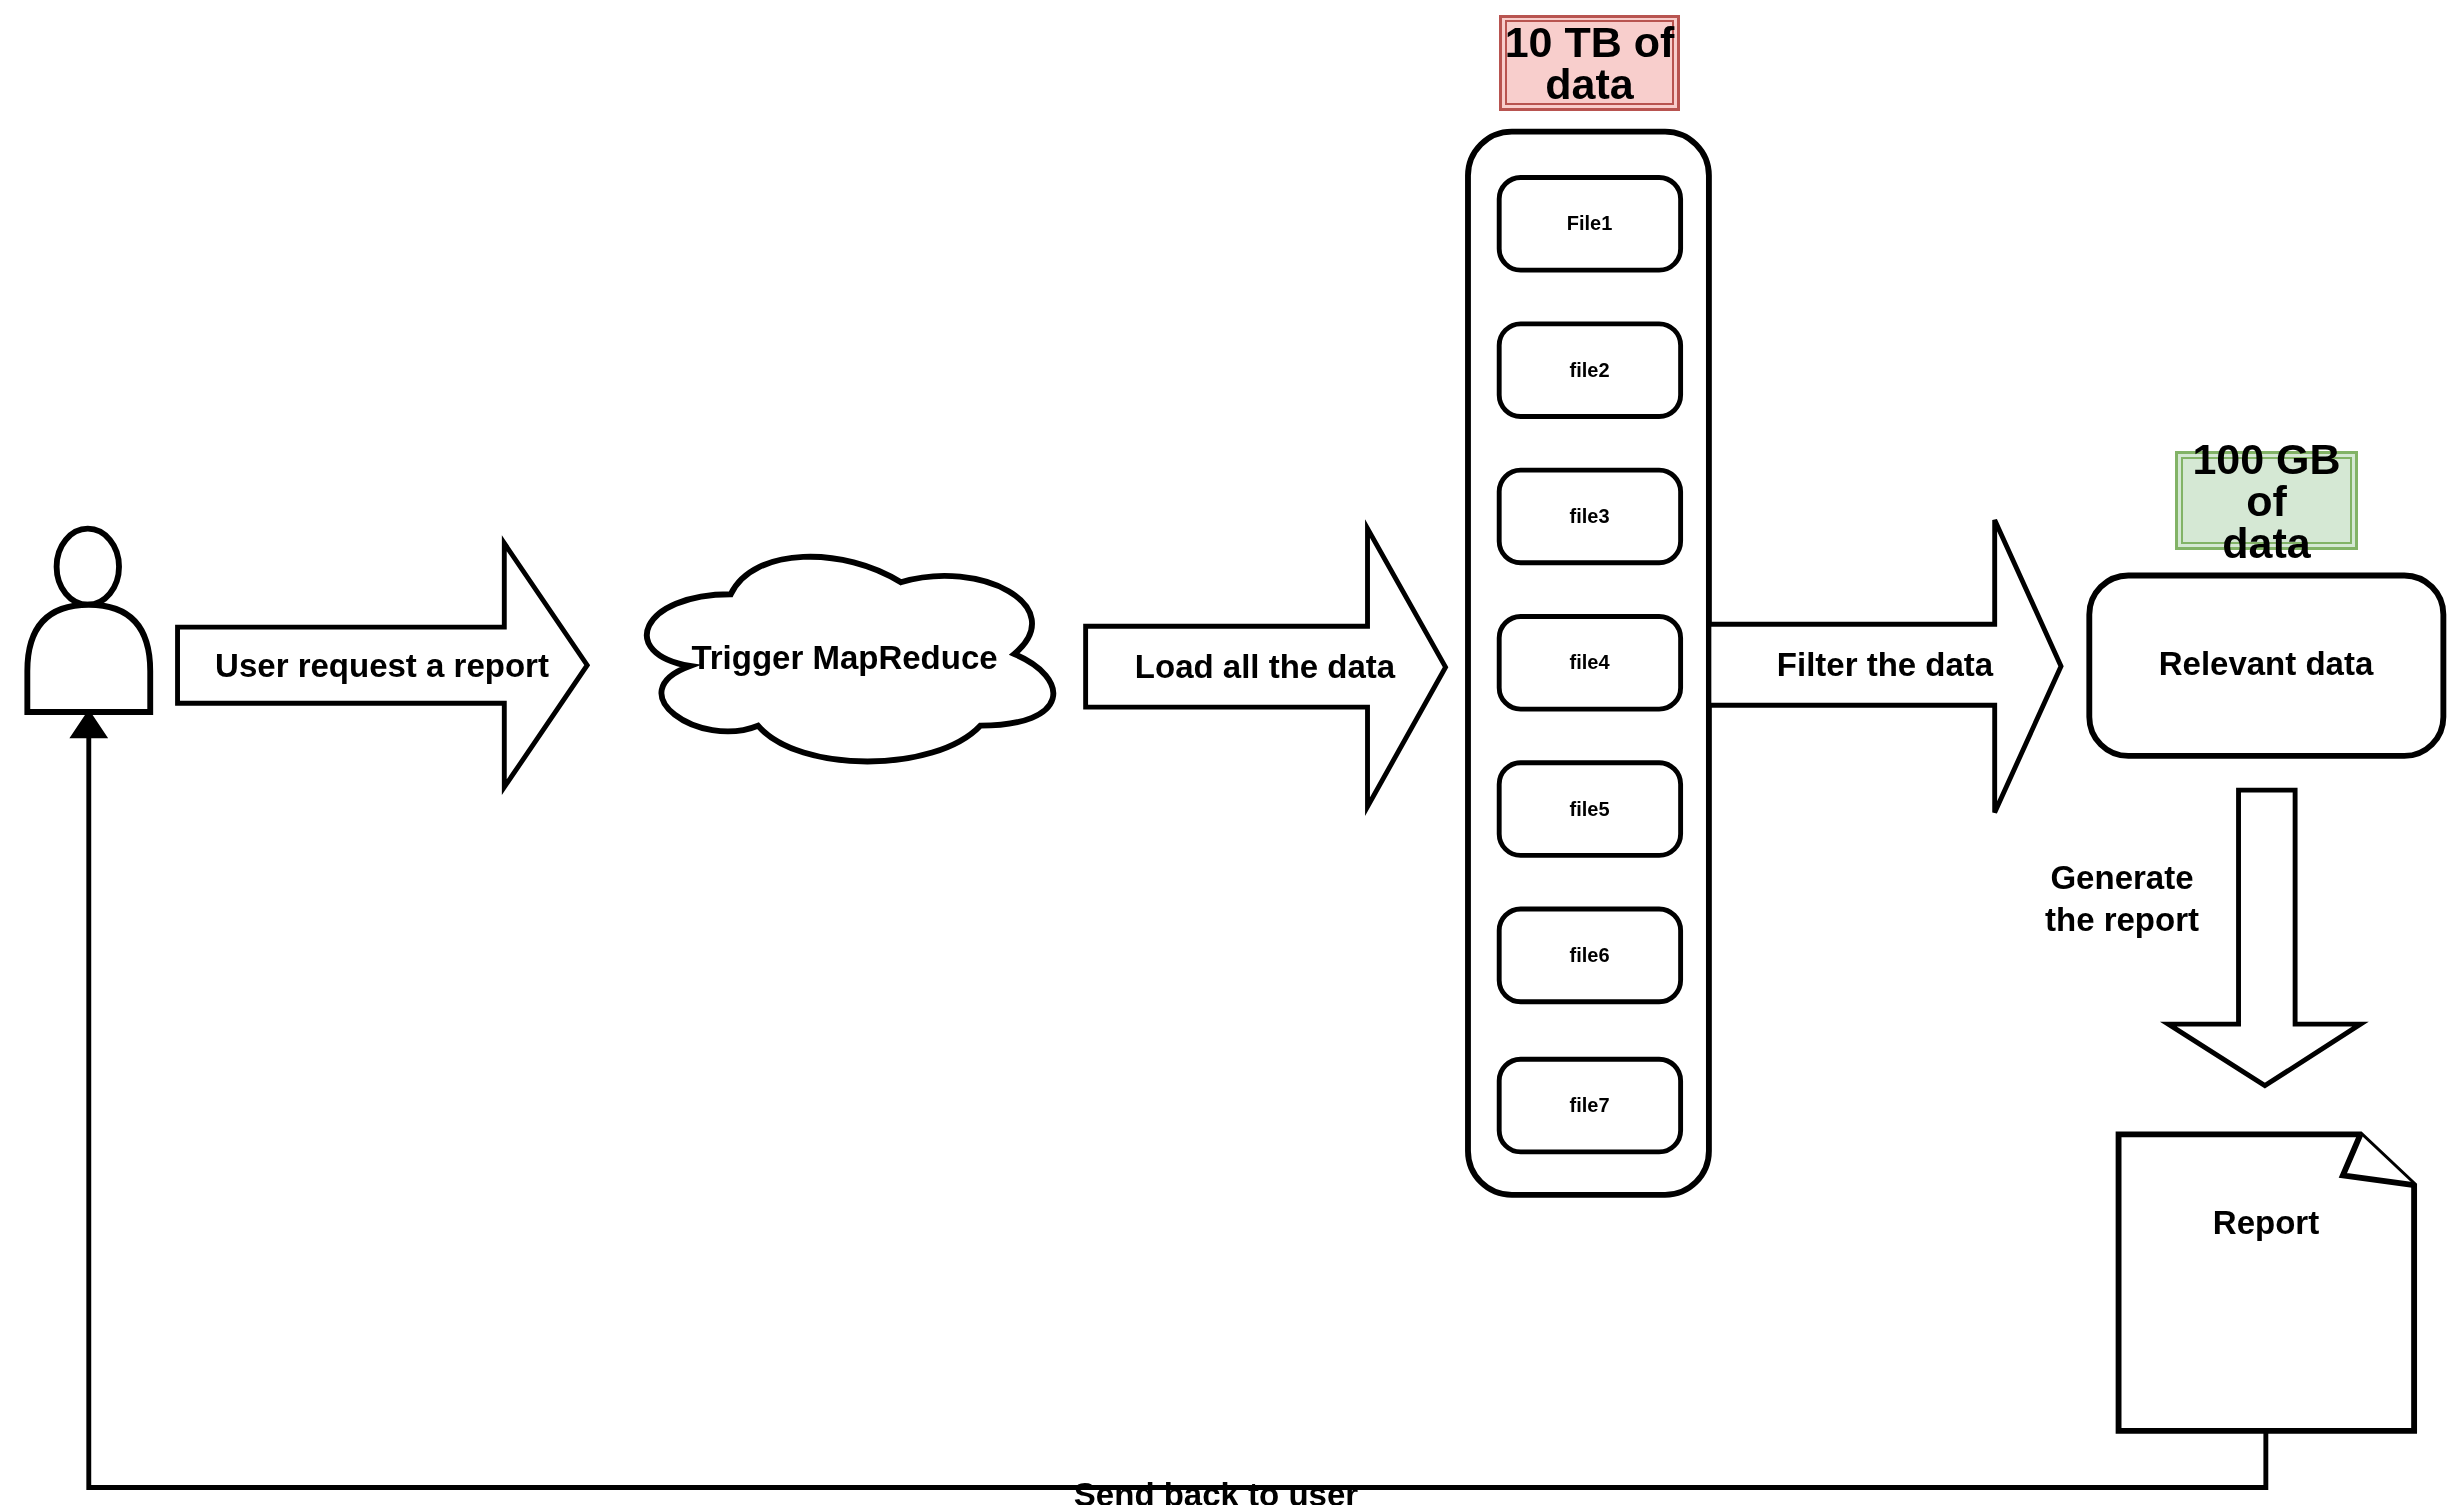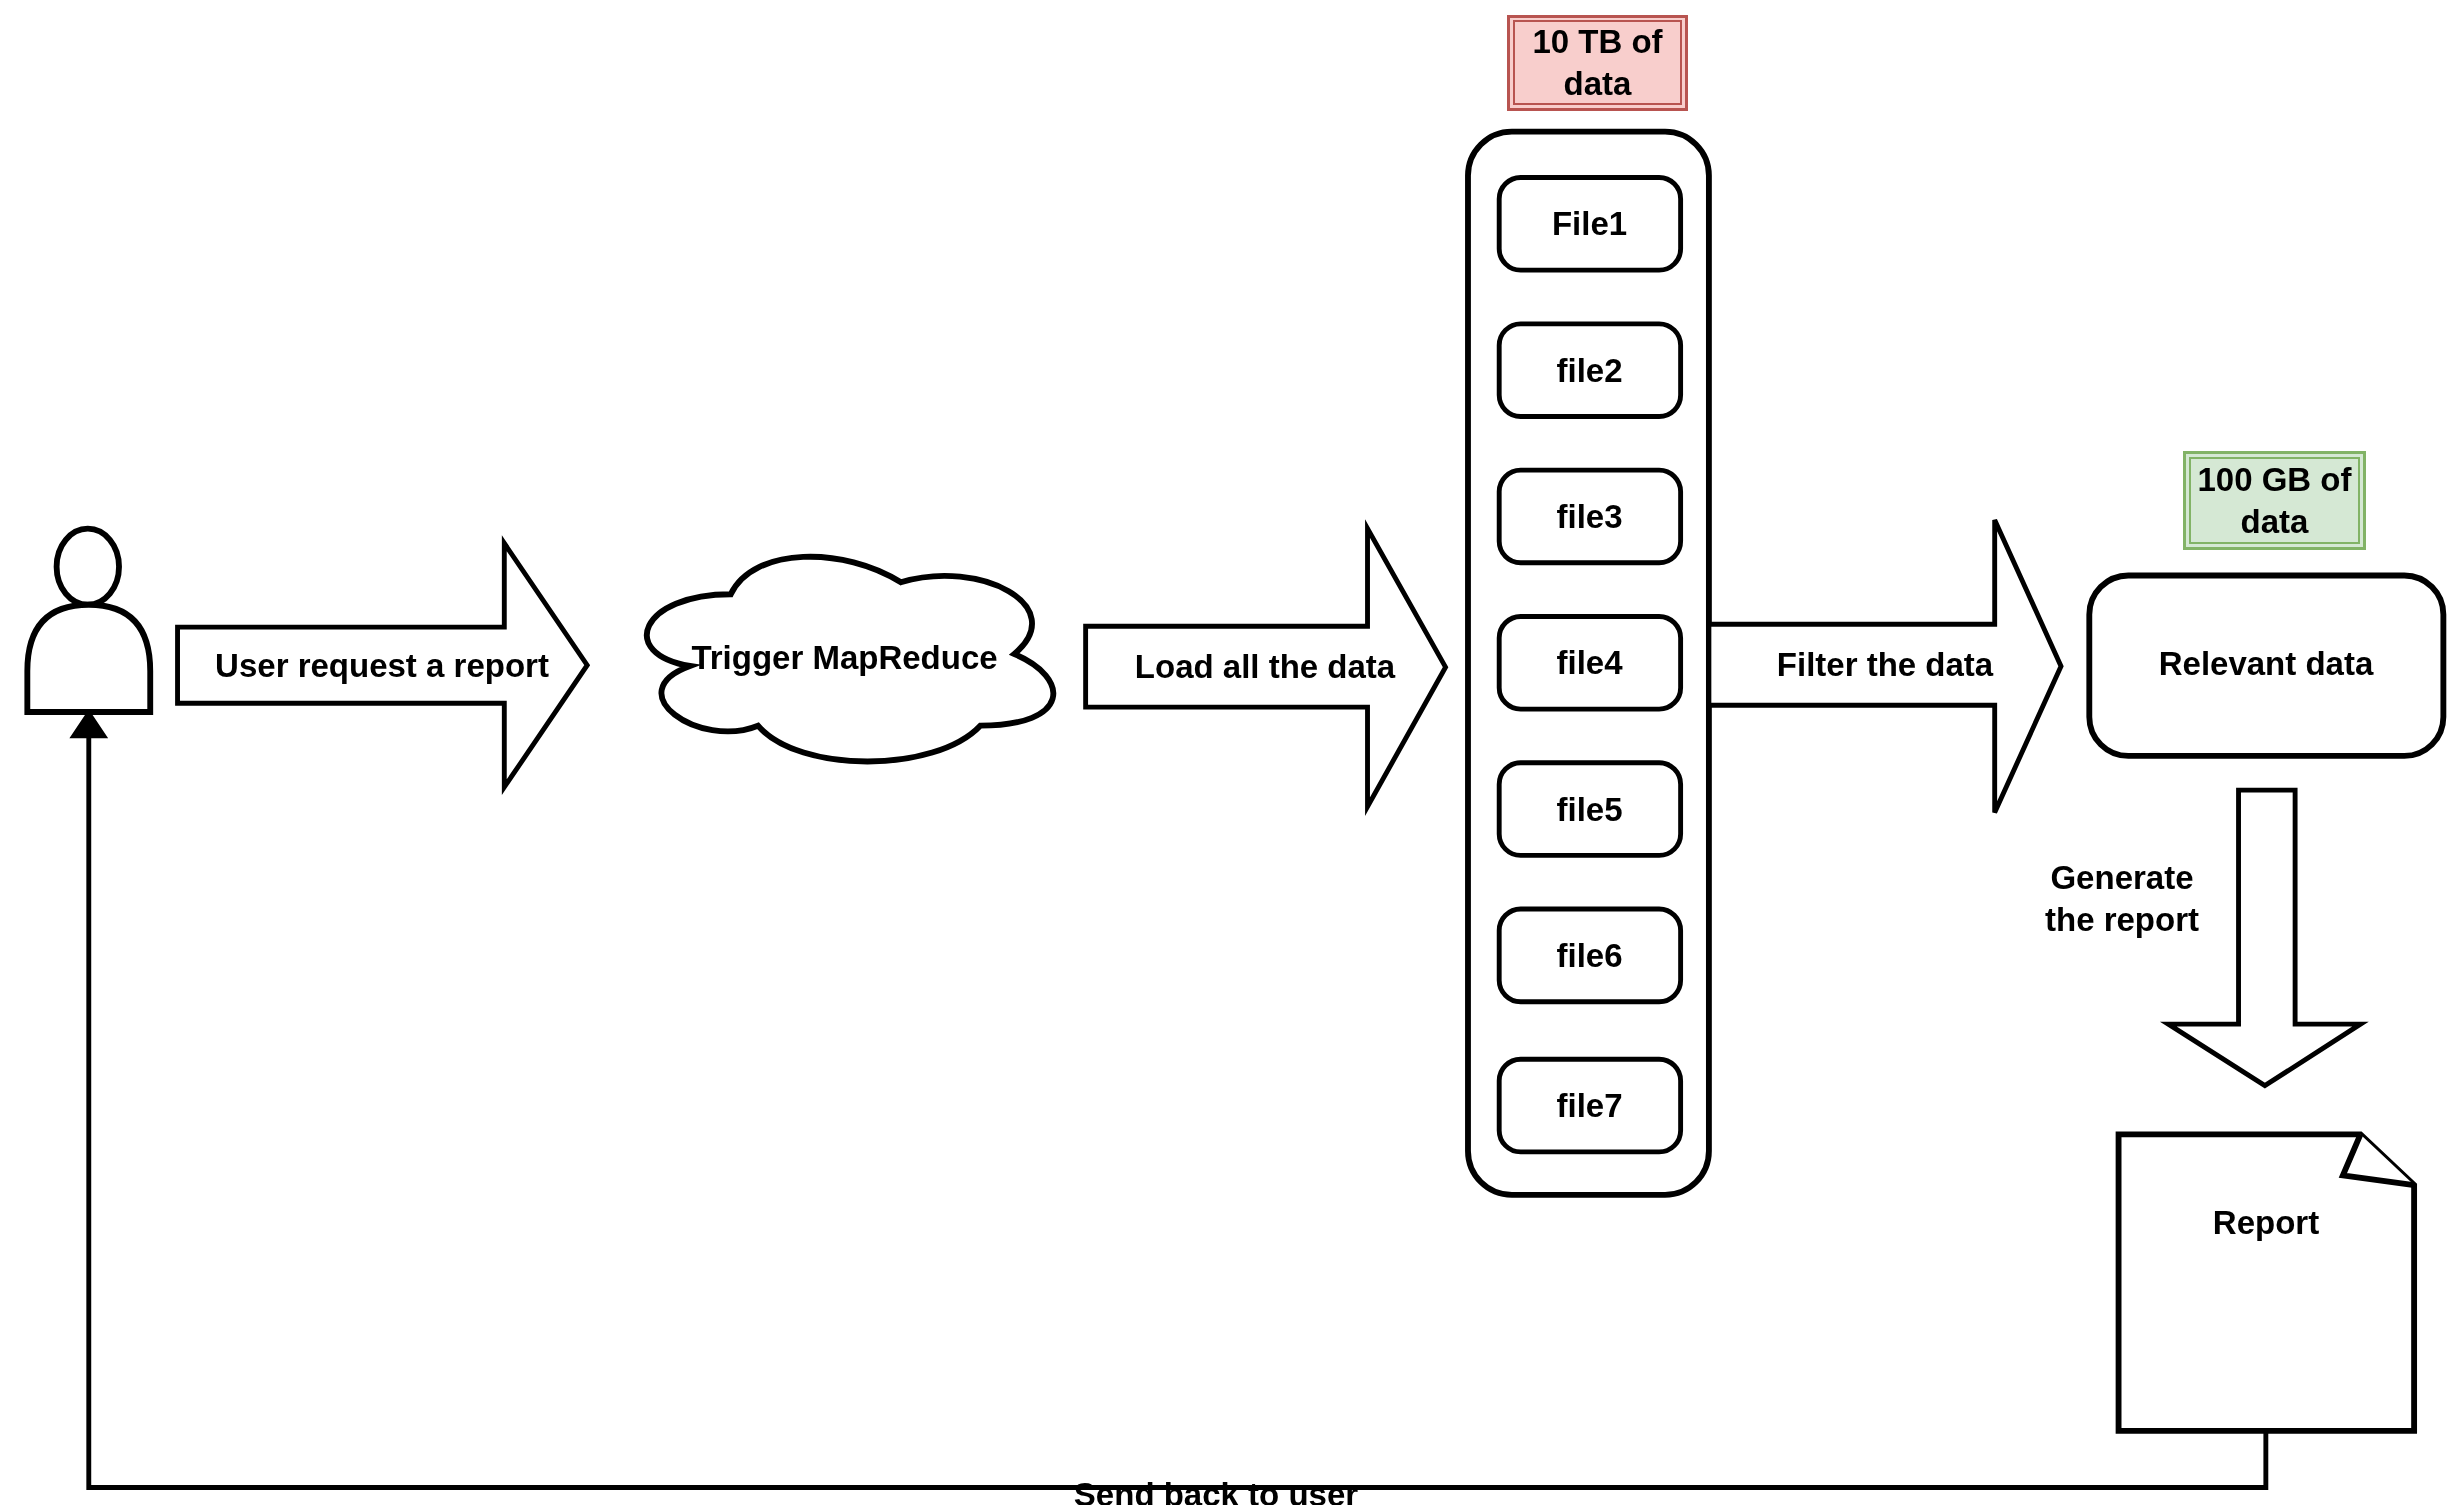--- a/index.html
+++ b/index.html
@@ -11,29 +11,28 @@
     overflow:hidden;
   }
   .shapes{position:absolute;left:0;top:0;width:2459px;height:1506px;}
   .label{
     position:absolute;
     display:flex;align-items:center;justify-content:center;
     text-align:center;
     font-weight:bold;font-size:33px;line-height:41px;color:#000;
     white-space:pre;
   }
-  .file-label{font-size:33px;}
+  .file-label{font-size:20px;}
   .badge{
     position:absolute;
     display:flex;flex-direction:column;align-items:center;justify-content:center;
     text-align:center;
-    font-weight:bold;font-size:33px;line-height:42px;color:#000;
+    font-weight:bold;font-size:43px;line-height:42px;color:#000;
     border:3.9px solid #000;
     box-sizing:border-box;
-    margin-left:8px;
   }
   .badge-ring{
     position:absolute;inset:2.9px;
     border:2.9px solid #000;
     pointer-events:none;
   }
   .badge span{position:relative;}
 </style>
 </head>
 <body>

